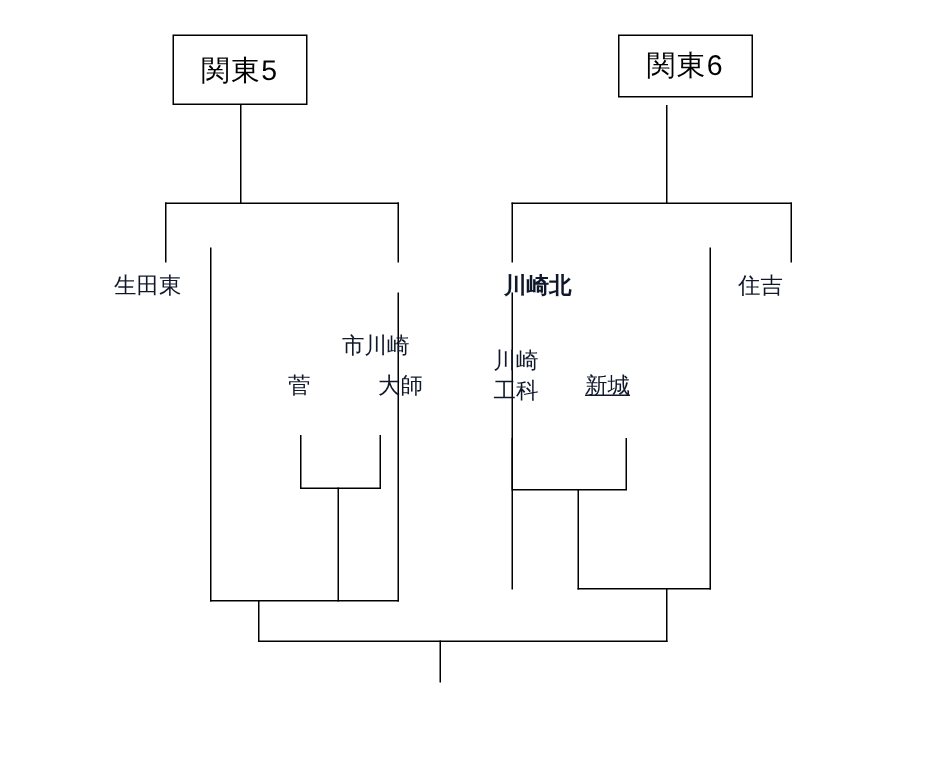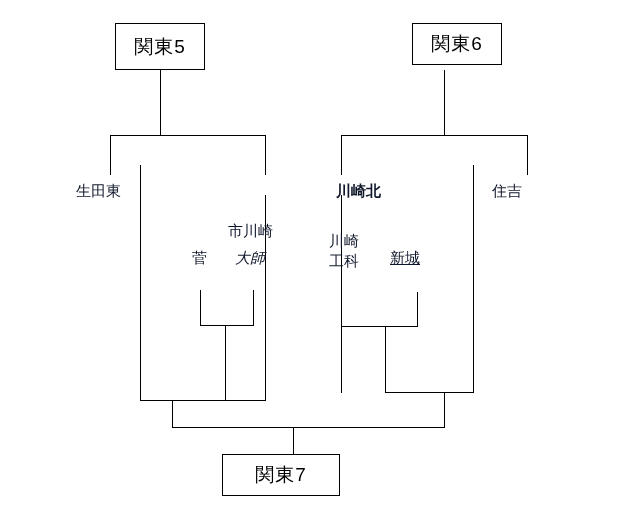--- a/index.html
+++ b/index.html
@@ -48,21 +48,21 @@
   .team-label.two-line {
     line-height: 1.35;
     white-space: normal;
     text-align: center;
   }
   #label-ikutahigashi { left: 76px;  top: 183px; }
   #label-ichikawasaki { left: 228px; top: 183px; margin-top: 40px; }
   #label-kawasakikita { left: 336px; top: 183px; font-weight: bold; }
   #label-sumiyoshi    { left: 492px; top: 183px; }
   #label-suge         { left: 192px; top: 250px; }
-  #label-daishi       { left: 235px; top: 250px; font-style: italic; }
+  #label-daishi       { left: 252px; top: 250px; }
   #label-kawasakikoka { left: 324px; top: 231px; width: 40px; }
   #label-shinjo       { left: 390px; top: 250px; text-decoration: underline; }
 
   
   .ln-h, .ln-v {
     position: absolute;
     background: #000000;
   }
   .ln-h { height: 1px; }
   .ln-v { width: 1px; }
@@ -115,23 +115,20 @@
 
   <div class="ln-h" style="left:172px; top:427px; width:273px;"></div>
   <div class="ln-v" style="left:293px; top:427px; height:28px;"></div>
 
   <div class="seed-box" id="box-kanto5">
     <span>関東5</span>
   </div>
   <div class="seed-box" id="box-kanto6">
     <span>関東6</span>
   </div>
-  <div class="seed-box" id="box-kanto7">
-    <span>関東7</span>
-  </div>
 
   <div class="team-label" id="label-ikutahigashi">生田東</div>
   <div class="team-label" id="label-ichikawasaki">市川崎</div>
   <div class="team-label" id="label-kawasakikita">川崎北</div>
   <div class="team-label" id="label-sumiyoshi">住吉</div>
   <div class="team-label" id="label-suge">菅</div>
   <div class="team-label" id="label-daishi">大師</div>
   <div class="team-label two-line" id="label-kawasakikoka">川崎工科</div>
   <div class="team-label" id="label-shinjo">新城</div>
 

